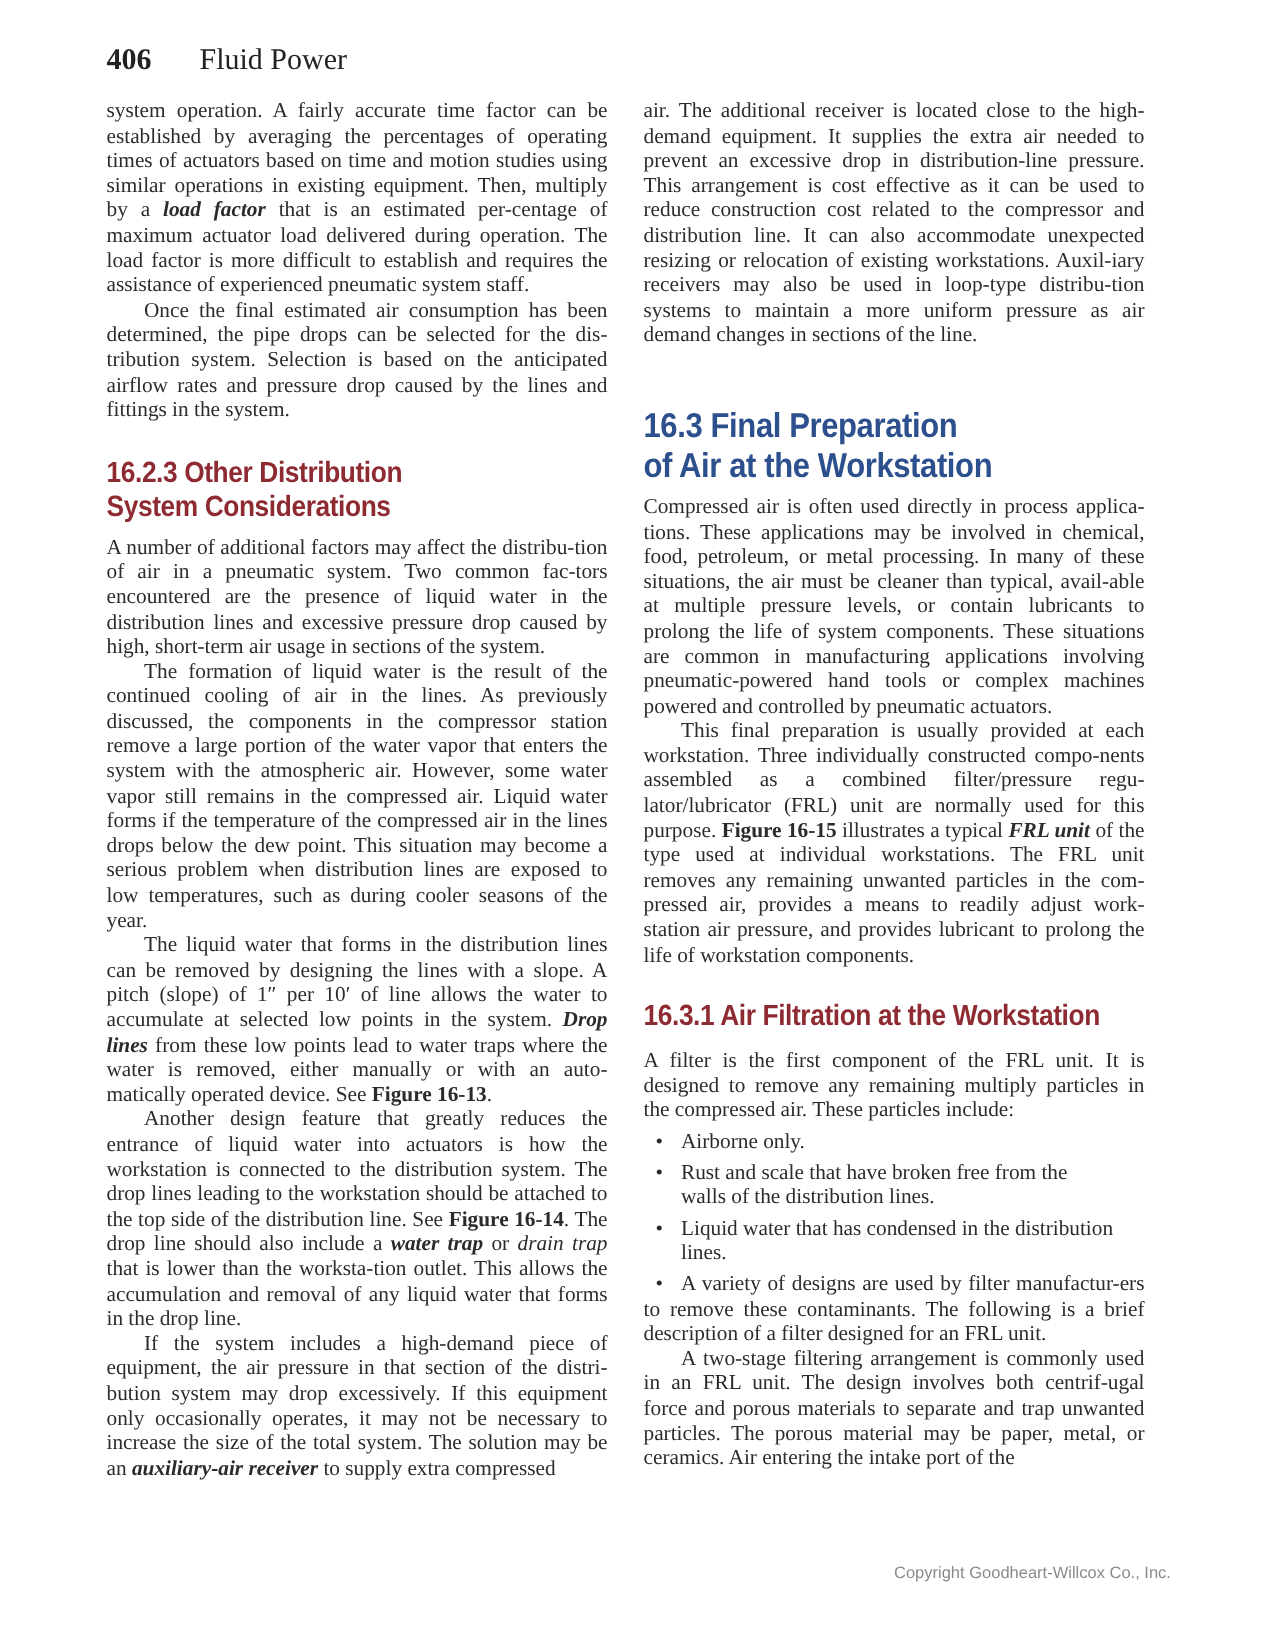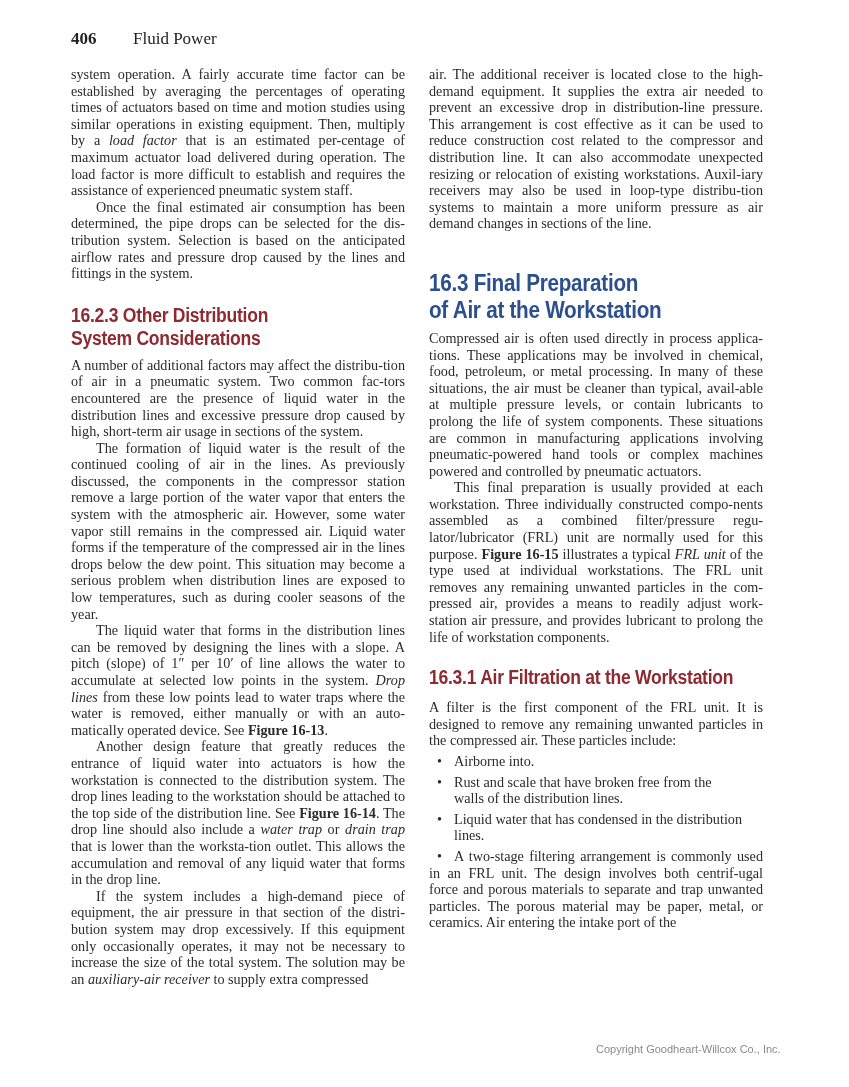--- a/index.html
+++ b/index.html
@@ -3,21 +3,21 @@
   <meta charset="utf-8">
   <style>
     html, body { margin: 0; padding: 0; background: #ffffff; }
     body {
       width: 849px; height: 1087px; position: relative; overflow: hidden;
       font-family: "DejaVu Serif", "Liberation Serif", serif;
       color: #2a2a2a;
     }
     .page-header {
       position: absolute; left: 71px; top: 29px;
-      font-family: "Liberation Serif", serif; font-size: 17px; color: #222;
+      font-family: "Liberation Serif", serif; font-size: 20px; color: #222;
     }
     .page-number { font-weight: bold; display: inline-block; width: 62px; }
     .book-title { display: inline-block; }
 
     .col {
       position: absolute; top: 66px; width: 334px;
       font-family: "Liberation Serif", serif;
       font-size: 14.2px; line-height: 16.6px;
       text-align: justify; hyphens: manual;
       color: #2b2b2b;
@@ -35,21 +35,21 @@
       white-space: nowrap; text-align: left;
     }
     .h-blue {
       font-family: "Liberation Sans", sans-serif; font-weight: bold;
       color: #2c4f8d; font-size: 23px; line-height: 27px;
       letter-spacing: -0.3px; transform: scaleX(0.9); transform-origin: left;
       white-space: nowrap; text-align: left;
     }
     .h-num { font-weight: 900; }
 
-    .bi { font-weight: normal; font-style: italic; }
+    .bi { font-weight: bold; font-style: italic; }
     .it { font-style: italic; }
     .b  { font-weight: bold; }
 
     ul.bullets {
       list-style: none; margin: 4px 0 4px 0; padding: 0;
       text-align: left;
     }
     ul.bullets li {
       position: relative; padding-left: 25px; margin-bottom: 4px;
       width: 290px;
@@ -103,23 +103,24 @@
   <p>Compressed air is often used directly in process applica-tions. These applications may be involved in chemical, food, petroleum, or metal processing. In many of these situations, the air must be cleaner than typical, avail-able at multiple pressure levels, or contain lubricants to prolong the life of system components. These situations are common in manufacturing applications involving pneumatic-powered hand tools or complex machines powered and controlled by pneumatic actuators.</p>
   <p class="indent"><span>This final preparation is usually provided at each workstation. Three individually constructed compo-nents assembled as a combined filter/pressure regu-lator/lubricator (FRL) unit are normally used for this purpose. </span><span class="b">Figure 16-15</span><span> illustrates a typical </span><span class="bi">FRL unit</span><span> of the type used at individual workstations. The FRL unit removes any remaining unwanted particles in the com-pressed air, provides a means to readily adjust work-station air pressure, and provides lubricant to prolong the life of workstation components.</span></p>
 
   <div style="height:21px"></div>
   <div class="h-red">
     <span class="h-num">16.3.1</span>
     <span>Air Filtration at the Workstation</span>
   </div>
   <div style="height:10px"></div>
 
-  <p>A filter is the first component of the FRL unit. It is designed to remove any remaining unwanted particles in the compressed air. These particles include:</p>
+  <p>A filter is the first component of the FRL unit. It is designed to remove any remaining multiply particles in the compressed air. These particles include:</p>
   <ul class="bullets">
-    <li><span class="dot">•</span><span>Airborne into.</span></li>
+    <li><span class="dot">•</span><span>Airborne only.</span></li>
     <li><span class="dot">•</span><span>Rust and scale that have broken free from the walls of the distribution lines.</span></li>
     <li><span class="dot">•</span><span>Liquid water that has condensed in the distribution lines.</span></li>
     <li><span class="dot">•</span></li>
   </ul>
+  <p class="indent">A variety of designs are used by filter manufactur-ers to remove these contaminants. The following is a brief description of a filter designed for an FRL unit.</p>
   <p class="indent">A two-stage filtering arrangement is commonly used in an FRL unit. The design involves both centrif-ugal force and porous materials to separate and trap unwanted particles. The porous material may be paper, metal, or ceramics. Air entering the intake port of the</p>
 </div>
 
 <div class="copyright">Copyright Goodheart-Willcox Co., Inc.</div>
 
 </body></html>

